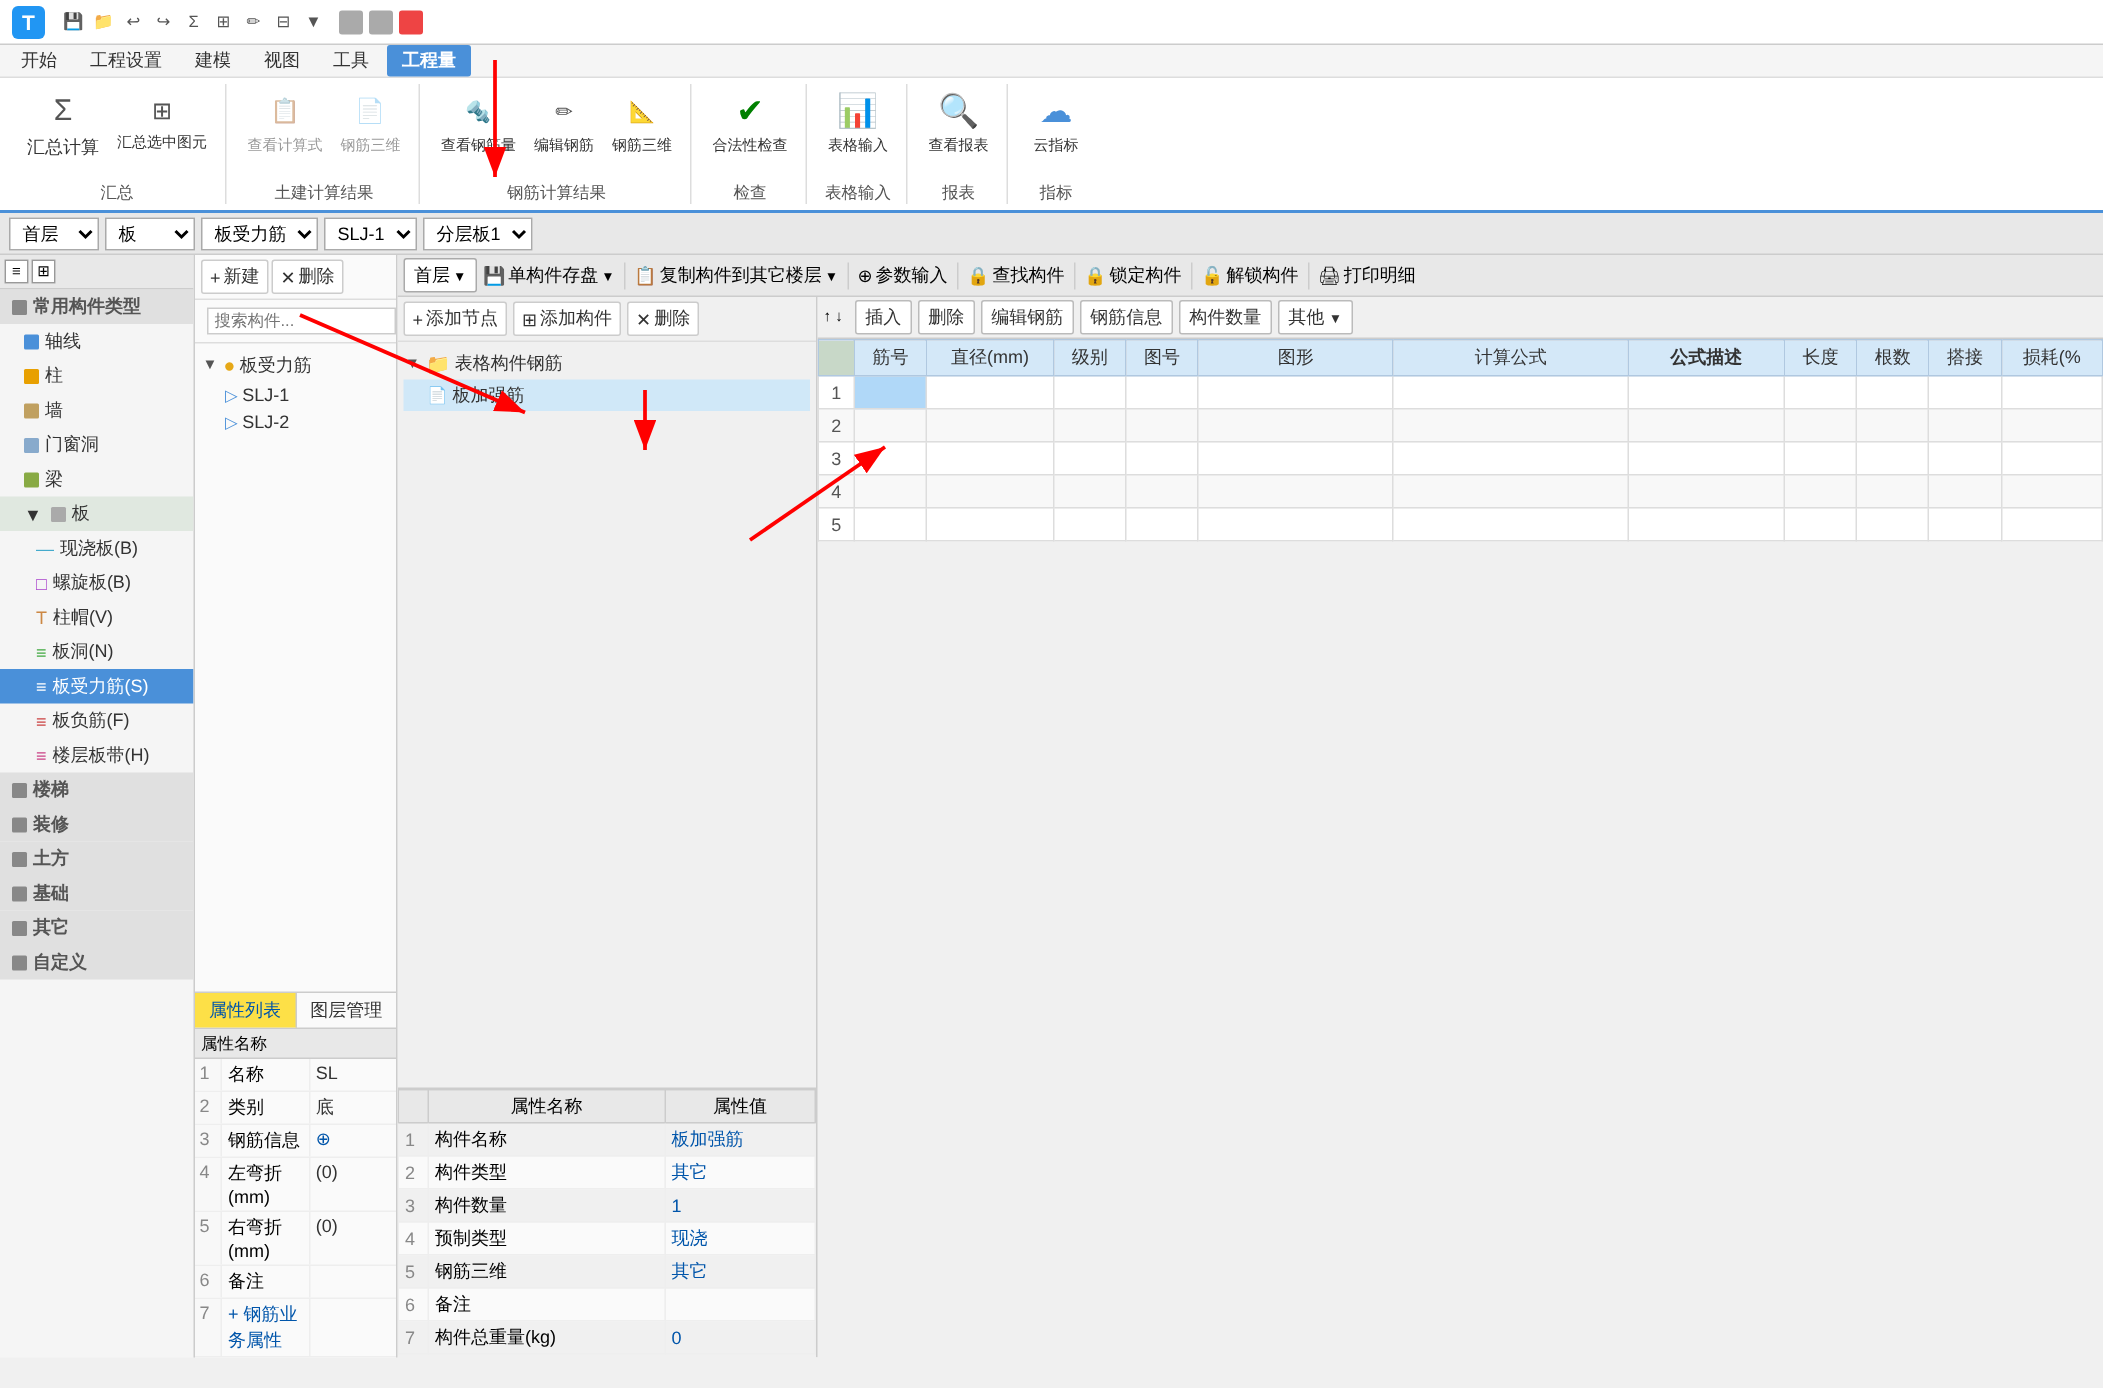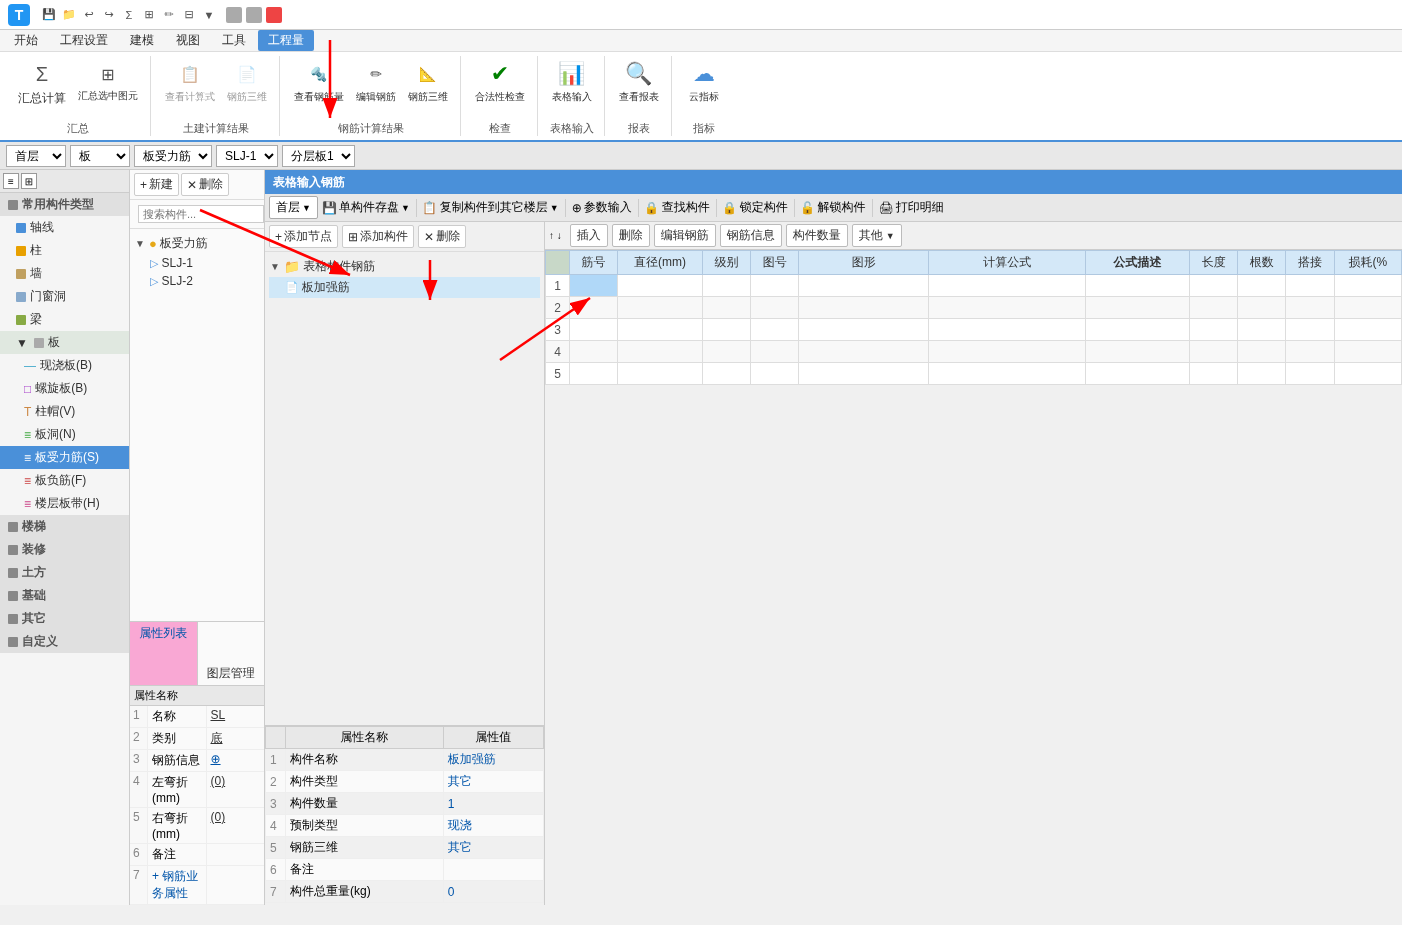--- a/index.html
+++ b/index.html
@@ -50,21 +50,21 @@
       border-bottom: 1px solid #ddd;
       gap: 2px;
     }
     .menu-item {
       padding: 2px 10px;
       cursor: pointer;
       font-size: 12px;
       color: #333;
       border-radius: 2px;
     }
-    .menu-item.active { background: #4a90d9; color: white; }
+    .menu-item.active { background: #4a90d9; color: white; font-weight: bold; }
     .qt-btn {
       width: 18px; height: 18px;
       display: flex; align-items: center; justify-content: center;
       cursor: pointer;
       font-size: 11px;
       color: #555;
     }
 
     
     #ribbon {
@@ -251,22 +251,22 @@
     }
     .props-tab {
       flex: 1;
       text-align: center;
       padding: 3px 4px;
       cursor: pointer;
       font-size: 11px;
       color: #333;
       border-right: 1px solid #ccc;
     }
-    .props-tab:last-child { border-right: none; margin-top: 40px; }
-    .props-tab.active { background: #f9a8d4; color: #0055aa; }
+    .props-tab:last-child { border-right: none; }
+    .props-tab.active { background: #fde047; color: #0055aa; }
     #props-table {
       font-size: 11px;
       overflow-y: auto;
     }
     .props-row {
       display: flex;
       border-bottom: 1px solid #eee;
     }
     .props-row-num {
       width: 18px;
@@ -277,21 +277,20 @@
     }
     .props-row-name {
       flex: 1;
       padding: 2px 4px;
       border-right: 1px solid #eee;
     }
     .props-row-val {
       flex: 1;
       padding: 2px 4px;
       color: #0055aa;
-      text-decoration: underline;
     }
 
     
     #bottom-props {
       border-top: 1px solid #ccc;
       height: 180px;
       overflow-y: auto;
     }
     #bottom-props-table {
       width: 100%;
@@ -737,23 +736,20 @@
       <div class="props-row">
         <div class="props-row-num">7</div>
         <div class="props-row-name" style="color:#0055aa;">+ 钢筋业务属性</div>
         <div class="props-row-val"></div>
       </div>
     </div>
   </div>
 
   <div id="main-content">
 
-    <div id="panel-title-bar">
-      <span>表格输入钢筋</span>
-    </div>
 
     <div id="rebar-toolbar">
       <div class="rebar-loc-btn">
         <span>首层</span>
         <span style="font-size:9px;">▼</span>
       </div>
       <div style="display:flex;align-items:center;gap:2px;">
         <span>💾</span>
         <span>单构件存盘</span>
         <span style="font-size:9px;">▼</span>

